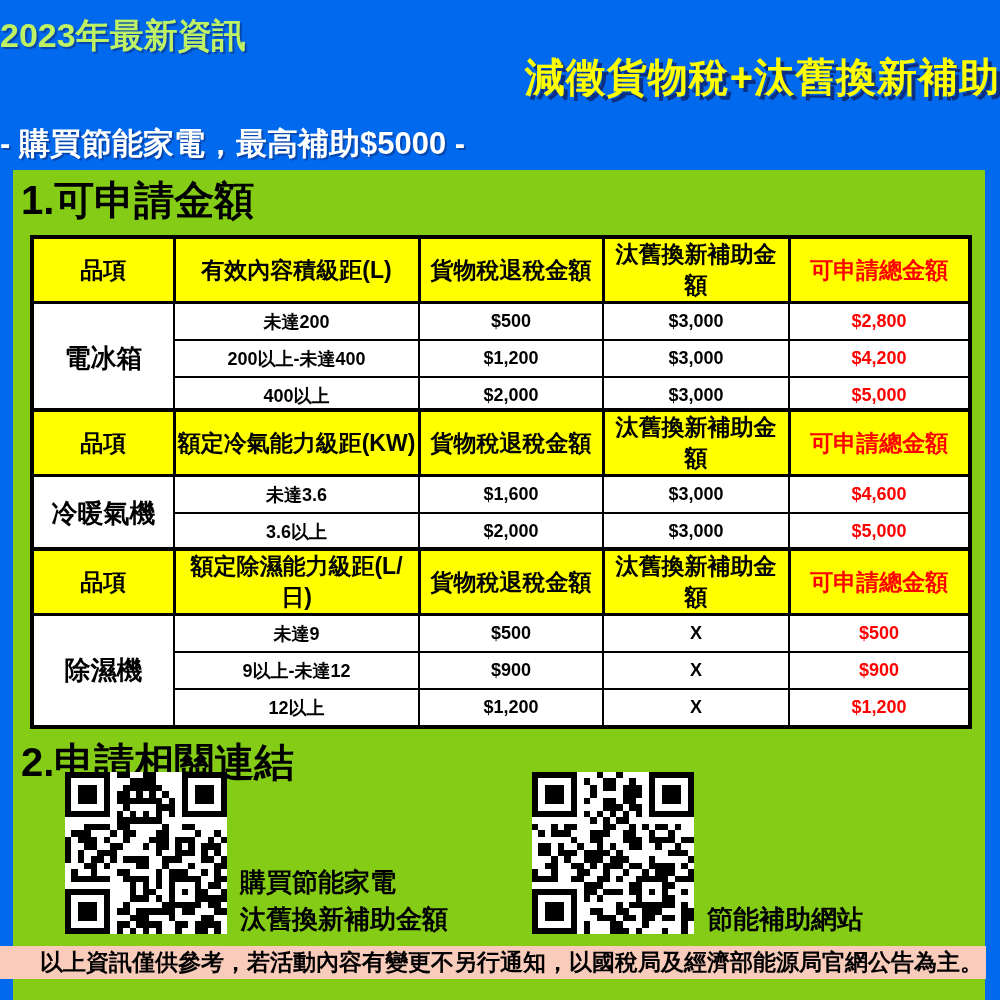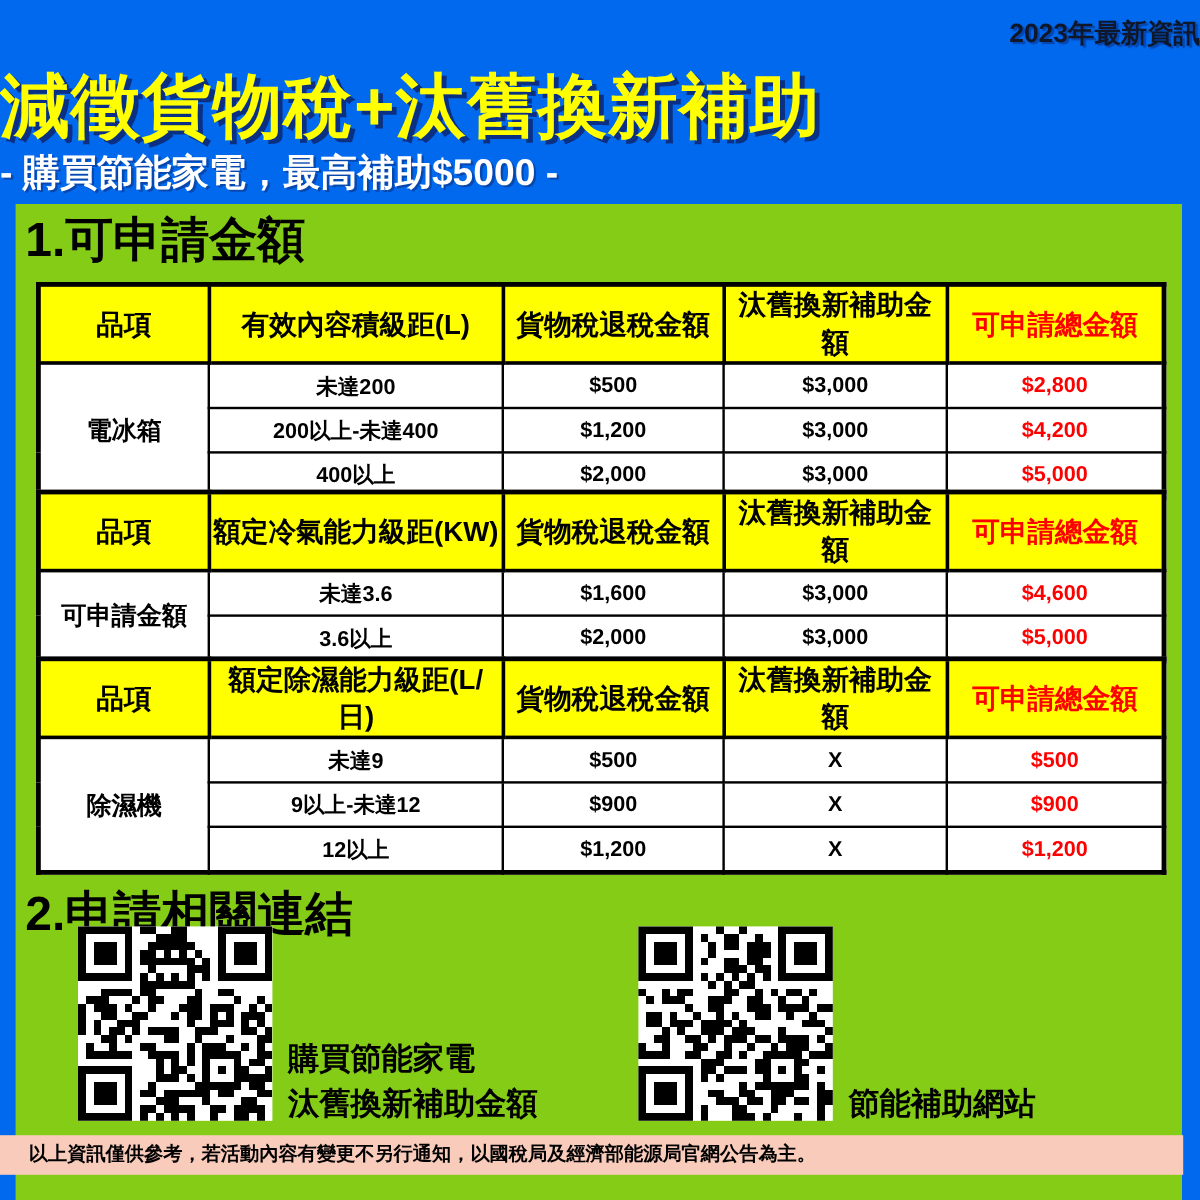--- a/index.html
+++ b/index.html
@@ -6,27 +6,27 @@
   body{
     width:1000px;height:1000px;
     background:#0069EE;
     font-family:"Liberation Sans","DejaVu Sans",sans-serif;
     -webkit-font-smoothing:antialiased;
   }
   .stage{position:relative;width:1000px;height:1000px;overflow:hidden;background:#0069EE;}
 
   
   .hdr-top{
-    position:absolute;top:13px;left:0;width:100%;text-align:right;
-    color:#0f172a;font-size:22px;font-weight:700;
+    position:absolute;top:13px;left:0;width:100%;text-align:left;
+    color:#bef264;font-size:34px;font-weight:700;
     text-shadow:2px 2px 1px rgba(10,25,90,.45);
   }
   .hdr-title{
-    position:absolute;top:50px;left:0;width:100%;text-align:left;
-    color:#FFFF00;font-size:58px;font-weight:700;letter-spacing:1px;
+    position:absolute;top:50px;left:0;width:100%;text-align:right;
+    color:#FFFF00;font-size:40px;font-weight:700;letter-spacing:1px;
     text-shadow:4px 4px 0 rgba(15,30,95,.75);
     white-space:nowrap;
   }
   .hdr-sub{
     position:absolute;top:123px;left:0;width:100%;text-align:left;
     color:#ffffff;font-size:31px;font-weight:700;
     text-shadow:2px 2px 0 rgba(15,30,95,.45);
   }
 
   
@@ -54,40 +54,40 @@
   table.amt th{
     background:#FFFF00;border:3px solid #000;
     font-size:23px;font-weight:700;color:#000;height:41px;padding:0 2px;
     text-align:center;
   }
   table.amt td{
     border:2px solid #000;font-size:18px;font-weight:600;color:#000;
     height:35px;text-align:center;padding:0 2px;white-space:nowrap;
   }
   table.amt .red{color:#FF0000;}
-  table.amt td.item-cell{font-size:21px;font-weight:700;}
+  table.amt td.item-cell{font-size:26px;font-weight:700;}
 
   
   .link-group{position:absolute;top:602px;width:460px;height:166px;}
   #link-group-1{left:52px;}
   #link-group-2{left:519px;}
   .qr{position:absolute;left:0;top:0;width:162px;height:162px;background:#fff;}
   .qr svg{display:block;width:162px;height:162px;shape-rendering:crispEdges;}
   .link-label{
     position:absolute;left:175px;bottom:0px;
     font-size:26px;font-weight:600;color:#000;line-height:37px;white-space:nowrap;
   }
 
   
   .footer-band{
     position:absolute;left:0;top:946px;width:986px;height:33px;
     background:#F9CBBA;
   }
   .footer-band .txt{
-    padding-left:24px;font-size:16px;font-weight:600;color:#000;
+    padding-left:40px;font-size:23px;font-weight:600;color:#000;
     line-height:33px;white-space:nowrap;
   }
 </style>
 </head>
 <body>
 
 <div class="stage">
 
   <div class="hdr-top">2023年最新資訊</div>
   <div class="hdr-title">減徵貨物稅+汰舊換新補助</div>
@@ -145,21 +145,21 @@
         </colgroup>
       <tbody>
           <tr>
         <th>品項</th>
         <th>額定冷氣能力級距(KW)</th>
         <th>貨物稅退稅金額</th>
         <th>汰舊換新補助金額</th>
         <th class="red">可申請總金額</th>
       </tr>
       <tr>
-        <td class="item-cell" rowspan="2">可申請金額</td>
+        <td class="item-cell" rowspan="2">冷暖氣機</td>
         <td>未達3.6</td>
         <td>$1,600</td>
         <td>$3,000</td>
         <td class="red">$4,600</td>
       </tr>
       <tr>
         <td>3.6以上</td>
         <td>$2,000</td>
         <td>$3,000</td>
         <td class="red">$5,000</td>

